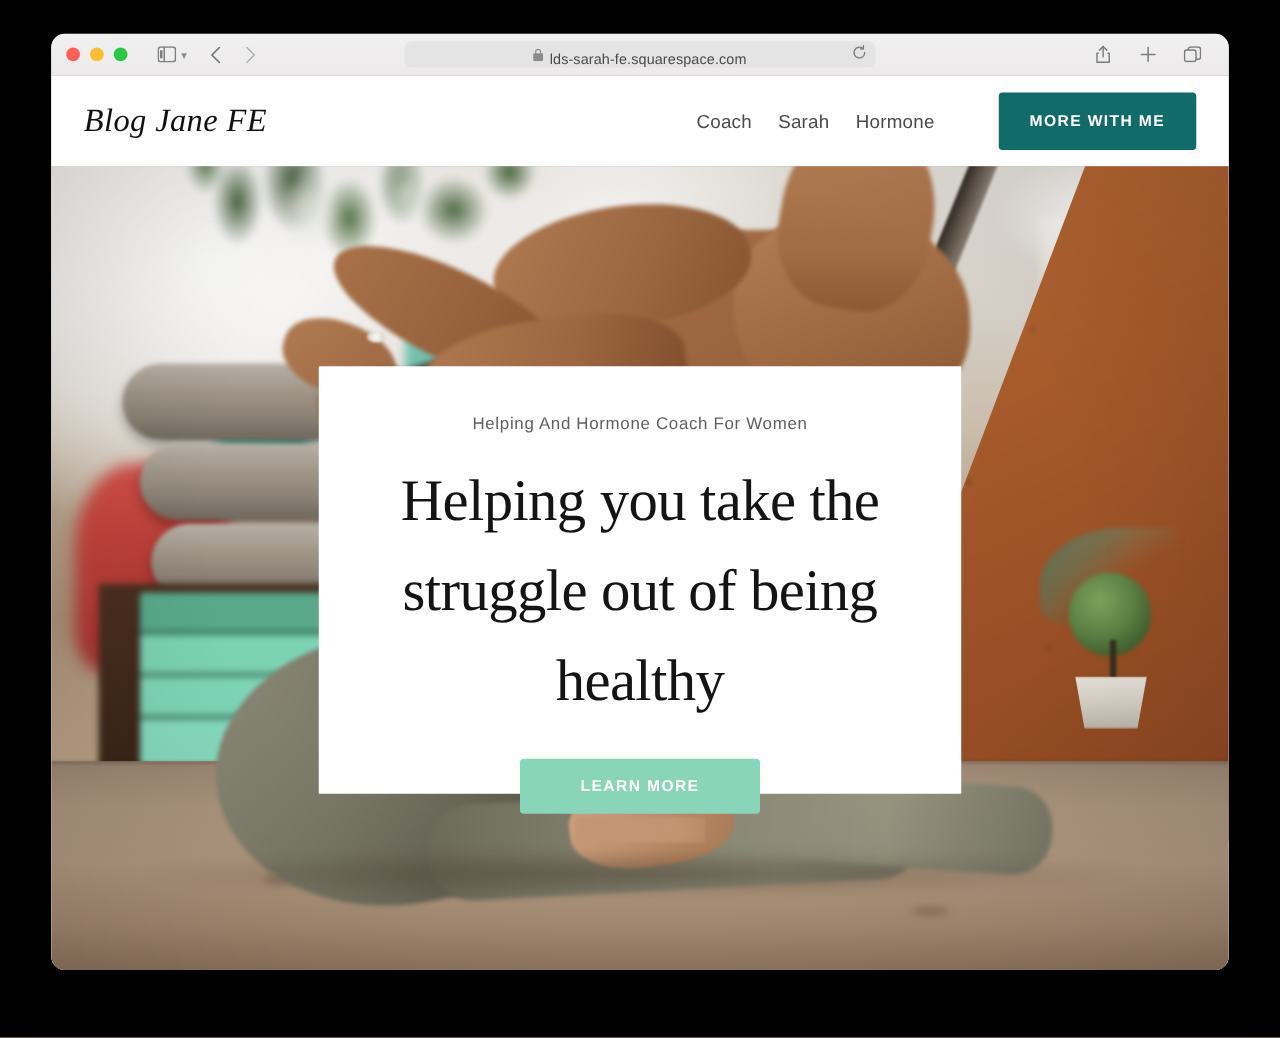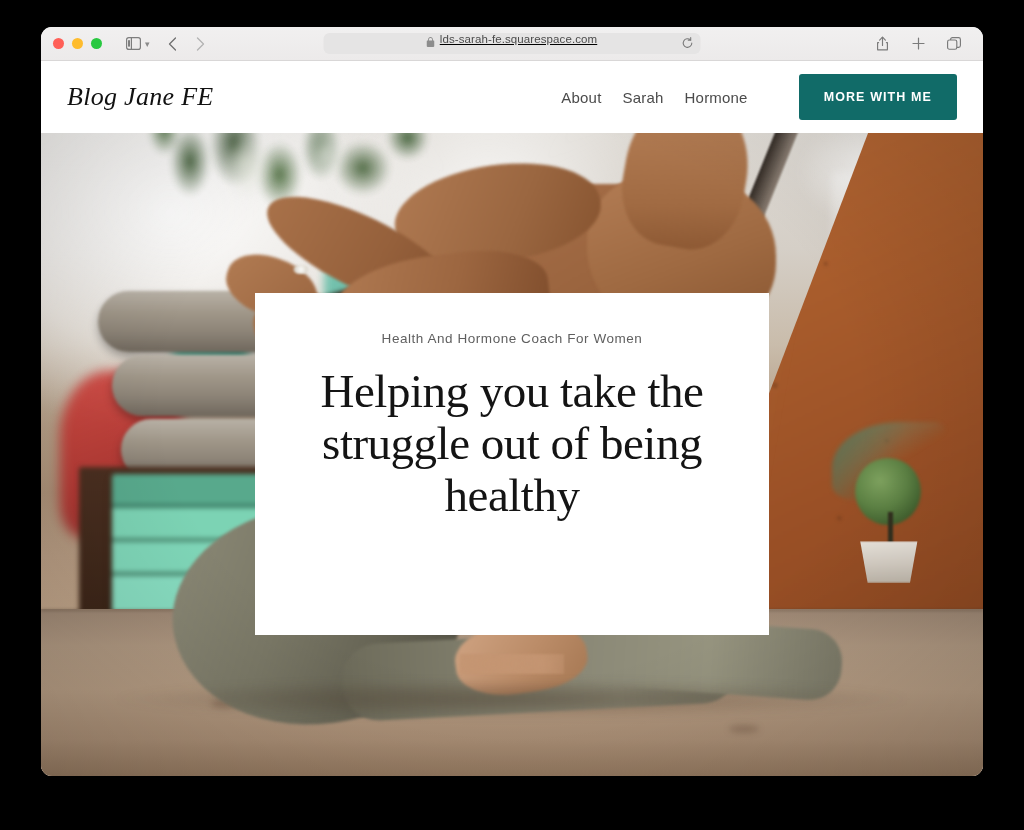--- a/index.html
+++ b/index.html
@@ -46,23 +46,22 @@
   .chev{ font-size:9px; color:#8a8a8a; margin-left:-4px; }
 
   .nav-group{ display:flex; align-items:center; gap:2px; margin-left:10px; }
 
   #url-bar{
     position:absolute;
     left:50%; transform:translateX(-50%);
     width:377px; height:21px;
     background:#e5e4e4;
     border-radius:6px;
-    display:flex; align-items:flex-start; justify-content:center;
+    display:flex; align-items:flex-end; justify-content:center;
     gap:5px;
-    text-decoration:underline;
   }
   #url-bar .lock{ display:block; }
   #url-text{
     font-size:11.5px; color:#4a4a4a;
     letter-spacing:.1px;
     font-family:"Liberation Sans", sans-serif;
   }
   #reload-btn{
     position:absolute; right:7px; top:50%; transform:translateY(-50%);
     color:#7b7b7b;
@@ -446,21 +445,21 @@
     font-size:13.5px;
     letter-spacing:.55px;
     color:#5f5f5f;
     text-align:center;
   }
   #hero-heading{
     margin-top:19px;
     font-family:"Liberation Serif", serif;
     font-weight:400;
     font-size:47px;
-    line-height:52px;
+    line-height:72px;
     letter-spacing:-.5px;
     color:#141414;
     text-align:center;
     max-width:420px;
   }
   #learn-more{
     margin-top:26px;
     background:#89d5b9;
     color:#fff;
     border:none;
@@ -544,21 +543,21 @@
           <path d="M3.6 3.0V2.4A1.8 1.8 0 0 1 5.4 0.6H11.6A1.8 1.8 0 0 1 13.4 2.4V8.6A1.8 1.8 0 0 1 11.6 10.4H9.8"></path>
         </svg>
       </span>
     </div>
   </div>
 
   <header id="site-header">
     <div id="site-logo">Blog Jane FE</div>
 
     <nav id="site-nav">
-      <a class="nav-link" href="#">About</a>
+      <a class="nav-link" href="#">Coach</a>
       <a class="nav-link" href="#">Sarah</a>
       <a class="nav-link" href="#">Hormone</a>
       <button id="work-with-me">MORE WITH ME</button>
     </nav>
   </header>
 
   <section id="hero">
 
     <div id="hero-photo">
       <div class="layer bg-base"></div>
@@ -617,18 +616,19 @@
 
       <div class="layer topiary-leaf"></div>
       <div class="layer topiary-ball"></div>
       <div class="layer topiary-stem"></div>
       <div class="layer topiary-pot"></div>
 
       <div class="layer photo-vignette"></div>
     </div>
 
     <div id="hero-card">
-      <div id="hero-eyebrow">Health And Hormone Coach For Women</div>
+      <div id="hero-eyebrow">Helping And Hormone Coach For Women</div>
       <h1 id="hero-heading">Helping you take the struggle out of being healthy</h1>
+      <button id="learn-more">LEARN MORE</button>
     </div>
 
   </section>
 </div>
 
 </body></html>

